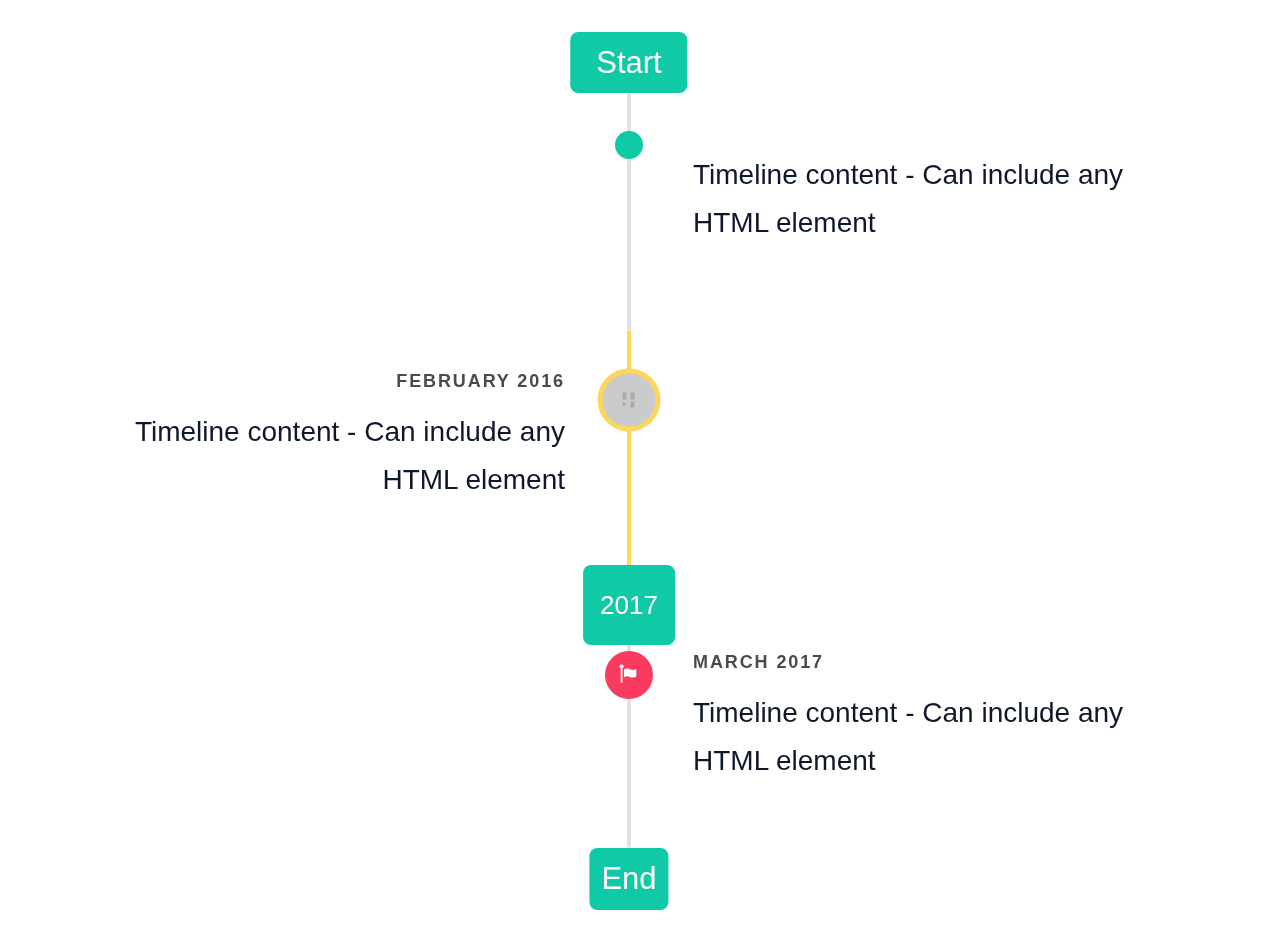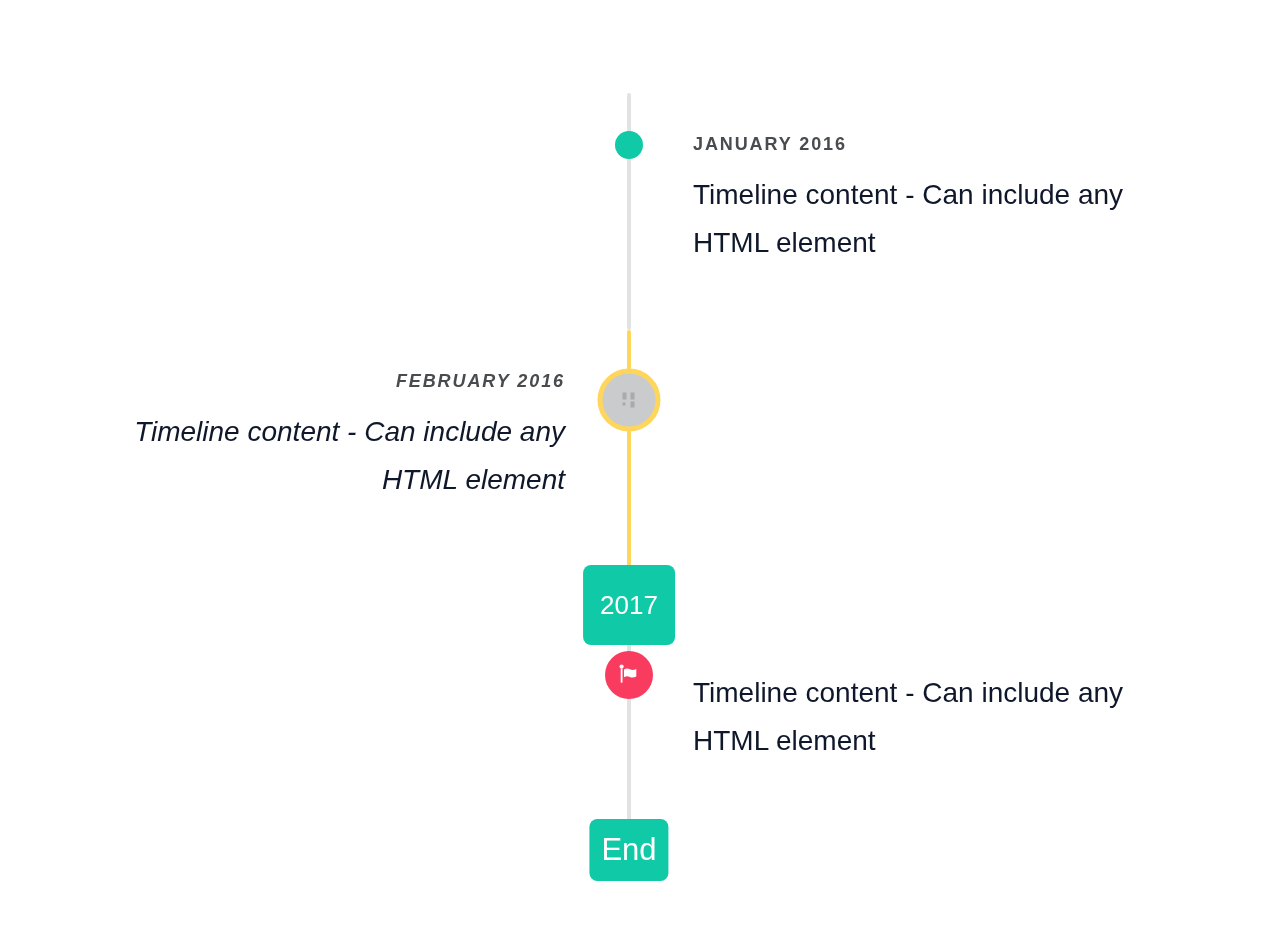--- a/index.html
+++ b/index.html
@@ -38,21 +38,21 @@
     color: #ffffff;
     border-radius: 8px;
     display: flex;
     align-items: center;
     justify-content: center;
     white-space: nowrap;
     z-index: 3;
   }
   .badge-start { top: 32px;  height: 61px; padding: 0 26px; font-size: 31px; }
   .badge-year  { top: 565px; height: 48px; padding: 16px 17px; font-size: 26px; }
-  .badge-end   { top: 819px; height: 62px; padding: 0 12px; font-size: 31px; }
+  .badge-end   { top: 848px; height: 62px; padding: 0 12px; font-size: 31px; }
 
   
   .marker { position: absolute; z-index: 2; }
   .dot-marker {
     left: 629px; top: 145px;
     width: 28px; height: 28px;
     transform: translate(-50%, -50%);
     border-radius: 50%;
     background: #10c9a6;
   }
@@ -92,21 +92,21 @@
   .bg3 { left: 0px;  top: 10px; width: 3px; height: 3px; }
   .bg4 { left: 8px;  top: 9px;  width: 4px; height: 6px; }
 
   
   .item {
     position: absolute;
     width: 526px;
     z-index: 1;
   }
   .item-right { left: 693px; text-align: left; }
-  .item-left  { left: 39px;  text-align: right; font-style: italic; }
+  .item-left  { left: 39px;  text-align: right; }
   .item-title {
     font-size: 18px;
     font-weight: 700;
     letter-spacing: 1.9px;
     line-height: 20px;
     color: #494c4f;
   }
   .item-body {
     margin-top: 17px;
     font-size: 28px;
@@ -120,20 +120,21 @@
 </style>
 </head>
 <body>
 
 <div class="canvas">
 
   <div class="seg seg-gray seg-1"></div>
   <div class="seg seg-yellow seg-2"></div>
   <div class="seg seg-gray seg-3"></div>
 
+  <div class="badge badge-start">Start</div>
   <div class="badge badge-year">2017</div>
   <div class="badge badge-end">End</div>
 
   <div class="marker dot-marker"></div>
 
   <div class="marker ring-marker">
     <div class="broken-glyph">
       <i class="bg1"></i>
         <i class="bg2"></i>
         <i class="bg3"></i>
@@ -145,35 +146,35 @@
     <span>
       <svg viewBox="0 0 24 24" fill="#ffffff" xmlns="http://www.w3.org/2000/svg">
         <circle cx="4.6" cy="3.6" r="2.1"></circle>
         <rect x="3.7" y="5.2" width="1.8" height="14.6" rx="0.9"></rect>
         <path d="M7 6.6 C9 5.2, 10.8 5.2, 12.8 6.2 C14.8 7.2, 16.6 7.2, 19.3 5.9 L19.3 13.6 C16.6 14.9, 14.8 14.9, 12.8 13.9 C10.8 12.9, 9 12.9, 7 14.3 Z"></path>
       </svg>
     </span>
   </div>
 
   <div class="item item-right item-1">
-    <div class="item-title">JANUARY 2016</div>
     <div class="item-body">
       <span>Timeline content - Can include any</span>
       <span>HTML element</span>
     </div>
   </div>
 
   <div class="item item-left item-2">
     <div class="item-title">FEBRUARY 2016</div>
     <div class="item-body">
       <span>Timeline content - Can include any</span>
       <span>HTML element</span>
     </div>
   </div>
 
   <div class="item item-right item-3">
+    <div class="item-title">MARCH 2017</div>
     <div class="item-body">
       <span>Timeline content - Can include any</span>
       <span>HTML element</span>
     </div>
   </div>
 
 </div>
 
 </body></html>

